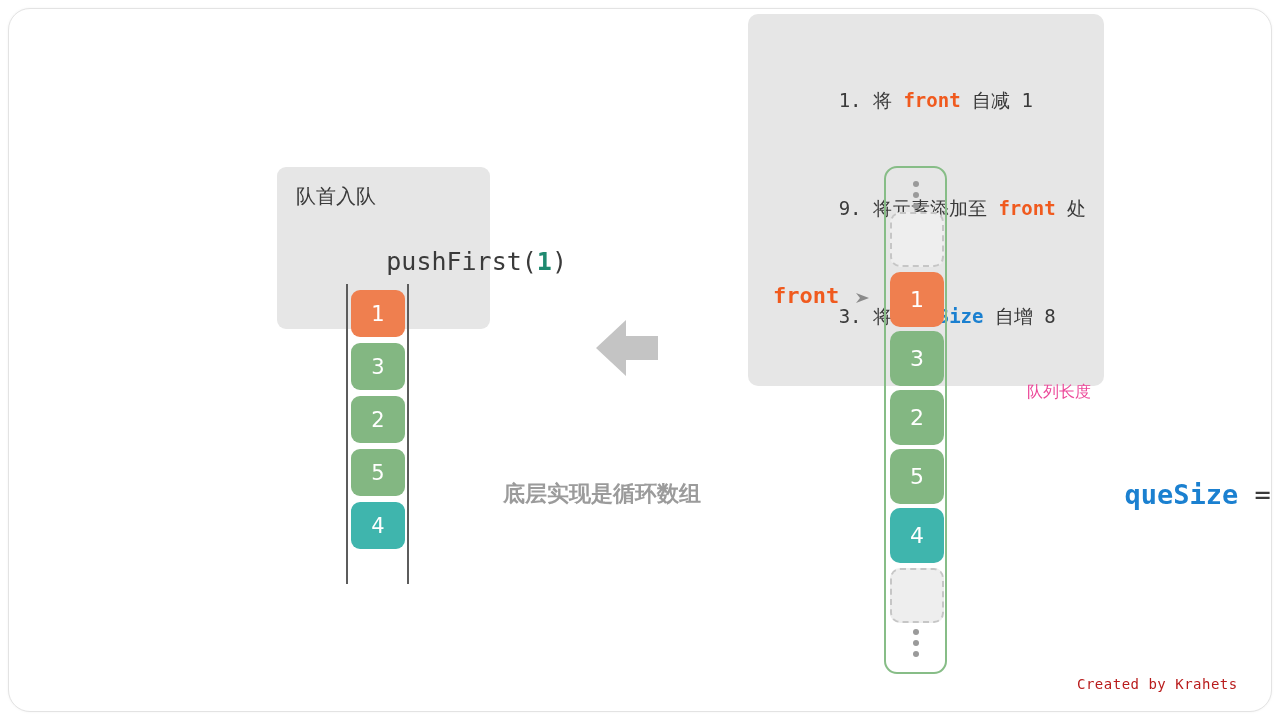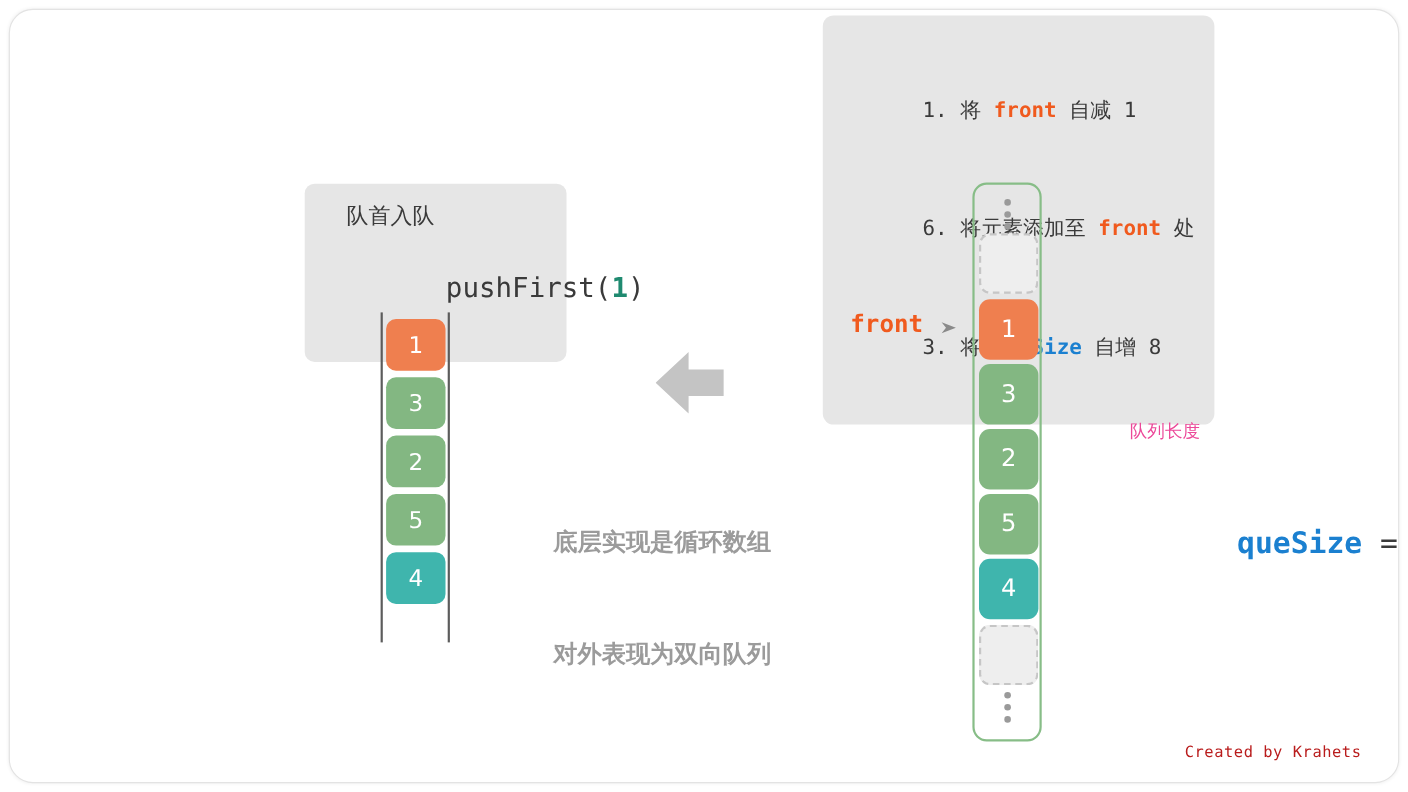--- a/index.html
+++ b/index.html
@@ -54,22 +54,22 @@
   .kw-quesize {
     color: #1b80d0;
     font-weight: bold;
   }
 
   
   #op-box {
     position: absolute;
     left: 277px;
     top: 167px;
-    width: 238px;
-    padding: 14px 20px 16px 38px;
+    width: 213px;
+    padding: 14px 20px 16px 19px;
     background: #e6e6e6;
     border-radius: 9px;
     box-sizing: border-box;
   }
   #op-title {
     font-family: "DejaVu Sans", sans-serif;
     font-size: 20px;
     color: #3a3a3a;
     line-height: 30px;
     white-space: pre;
@@ -242,21 +242,21 @@
 <body>
 
 <div id="canvas">
   <div id="card-frame"></div>
 
   <div id="steps-box">
     <div class="step-line">
       <span>1. 将 </span><span class="kw-front">front</span><span> 自减 1</span>
     </div>
     <div class="step-line">
-      <span>6. 将元素添加至 </span><span class="kw-front">front</span><span> 处</span>
+      <span>9. 将元素添加至 </span><span class="kw-front">front</span><span> 处</span>
     </div>
     <div class="step-line">
       <span>3. 将 </span><span class="kw-quesize">queSize</span><span> 自增 8</span>
     </div>
   </div>
 
   <div id="op-box">
     <div id="op-title">队首入队</div>
     <div id="op-code">
       <span>pushFirst(</span><span class="lit-num">1</span><span>)</span>
@@ -327,17 +327,16 @@
     <div id="size-expr">
       <span class="kw-quesize">queSize</span><span> = </span><span>5</span>
     </div>
   </div>
 
   <svg id="big-arrow" viewBox="0 0 62 60">
     <path d="M0 30 L30 2 L30 18 L62 18 L62 42 L30 42 L30 58 Z" fill="#c4c4c4"></path>
   </svg>
   <div id="caption">
     <div>底层实现是循环数组</div>
-    <div>对外表现为双向队列</div>
   </div>
 
   <div id="credit">Created by Krahets</div>
 </div>
 
 </body></html>

